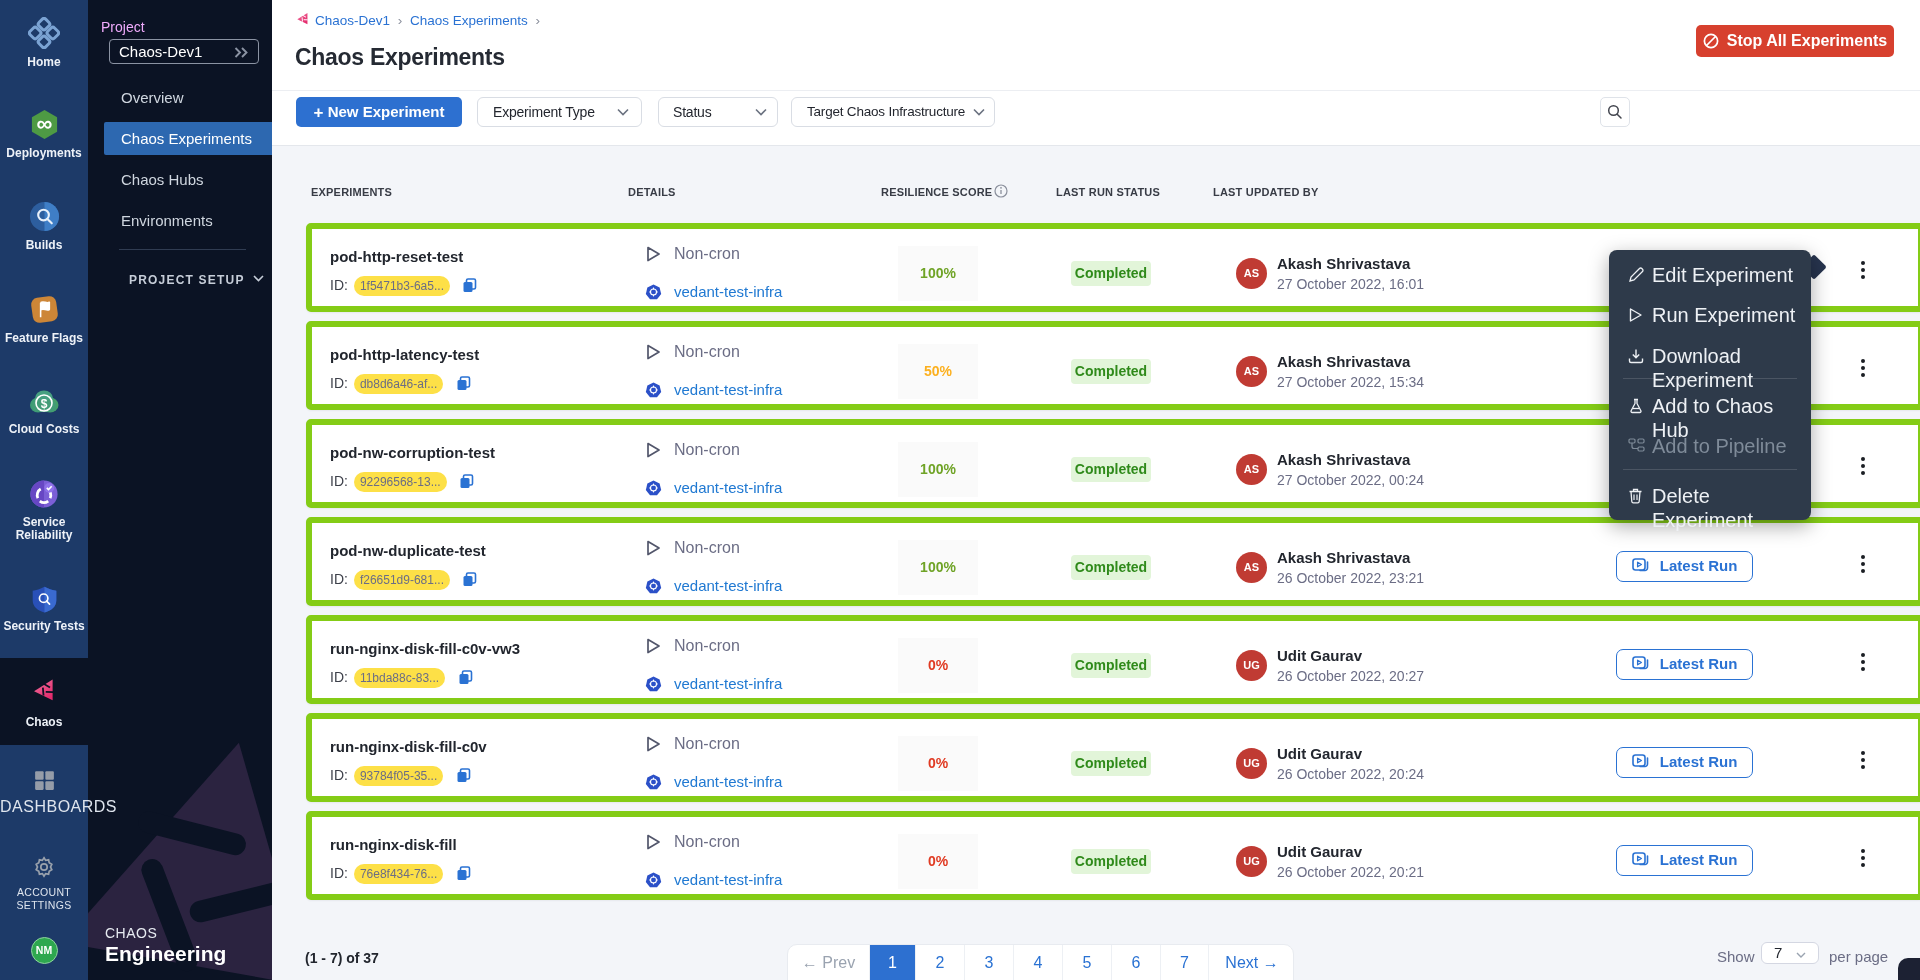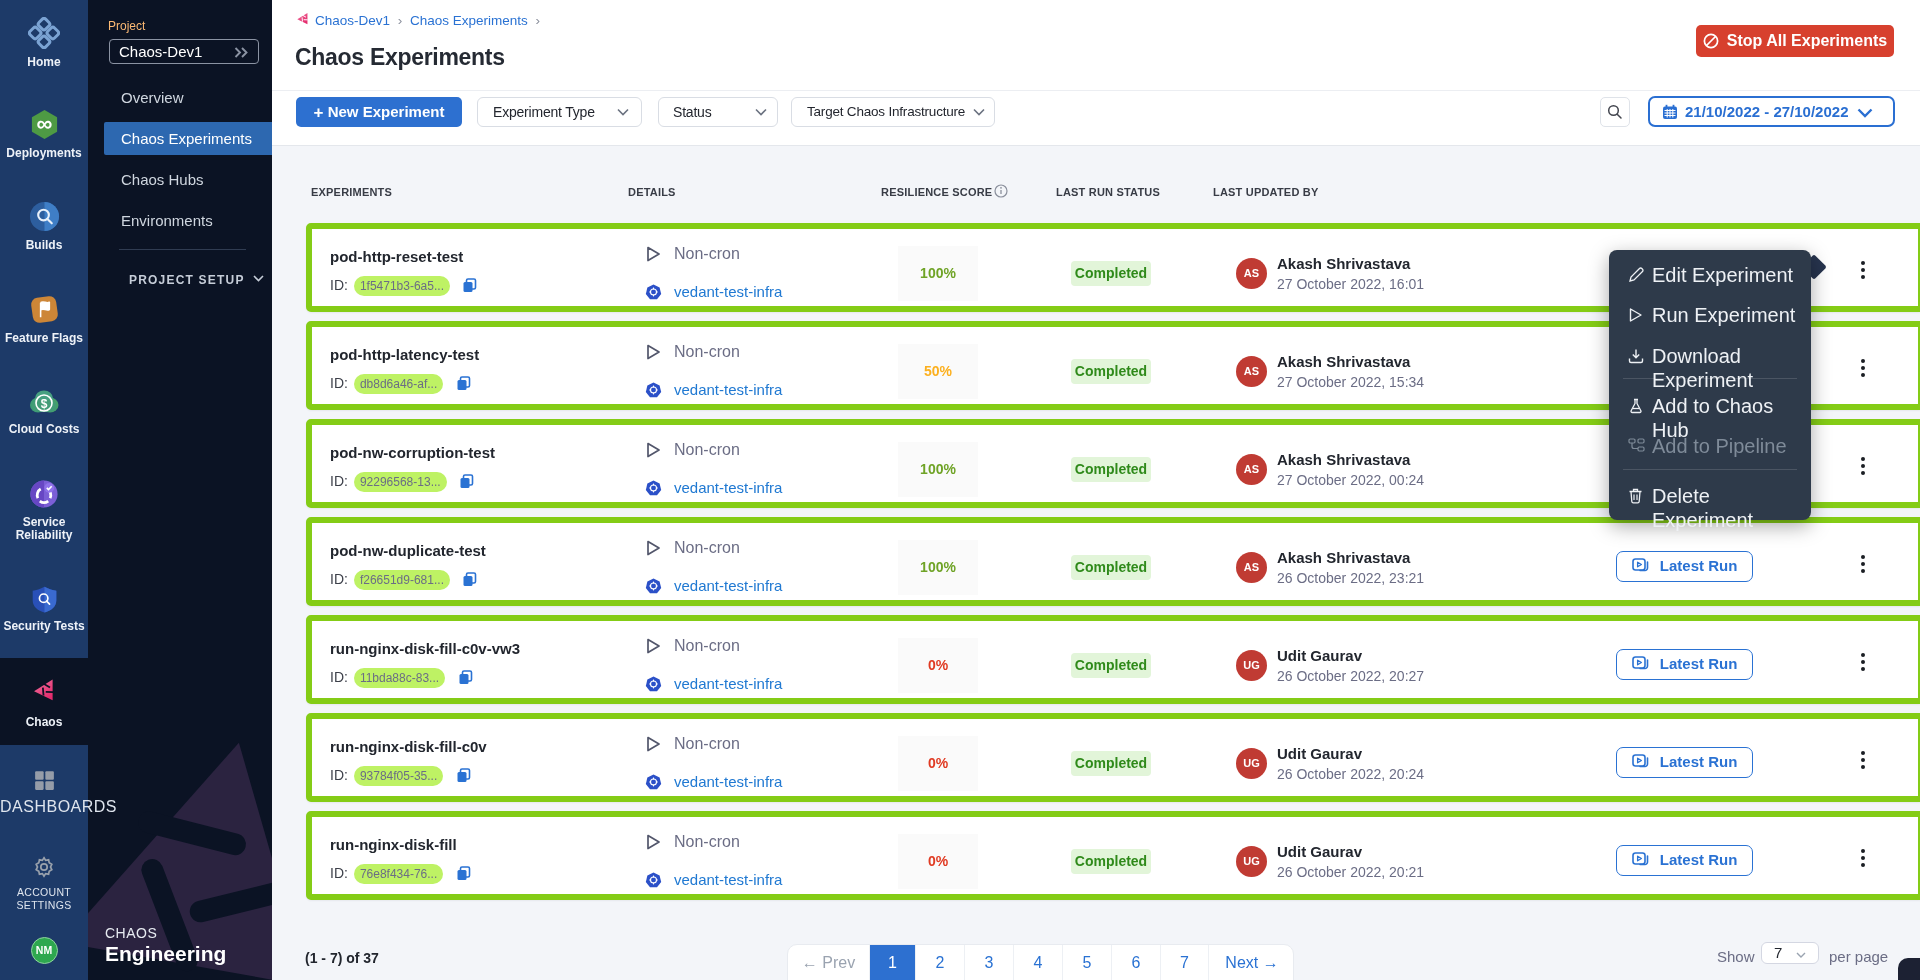--- a/index.html
+++ b/index.html
@@ -4,21 +4,21 @@
 * { margin:0; padding:0; box-sizing:border-box; }
 html,body { width:1920px; height:980px; overflow:hidden; font-family:"Liberation Sans", sans-serif; background:#fff; }
 #app { position:relative; width:1920px; height:980px; }
 #sb1 { position:absolute; left:0; top:0; width:88px; height:980px; background:#1d3a68; z-index:30; }
 .mod { position:absolute; left:0; width:88px; text-align:center; }
 .mod .ic { display:block; margin:0 auto 7px; }
 .mod .lbl { color:#eef2f8; font-size:12px; font-weight:bold; line-height:13px; }
 .mod .lbl.sm { font-weight:normal; color:#dfe5ee; }
 #chaostile { position:absolute; left:0; top:658px; width:88px; height:87px; background:#0b1324; }
 #sb2 { position:absolute; left:88px; top:0; width:184px; height:980px; background:#0b1324; z-index:20; overflow:hidden; }
-#projlbl { position:absolute; left:20px; top:19px; font-size:12px; color:#fdba74; }
+#projlbl { position:absolute; left:13px; top:19px; font-size:14px; color:#f0abfc; }
 #projbox { position:absolute; left:21px; top:39px; width:150px; height:25px; border:1px solid #8b93a3; border-radius:4px; color:#fff; font-size:15px; line-height:23px; padding-left:9px; }
 #projbox .dblsvg { position:absolute; right:9px; top:7px; }
 .nav { position:absolute; left:0; width:184px; height:33px; color:#cfd6df; font-size:15px; line-height:33px; padding-left:33px; }
 .nav.sel { background:#2d68b0; color:#fff; left:16px; width:168px; padding-left:17px; border-radius:2px 0 0 2px; }
 #sb2 hr { position:absolute; left:31px; top:249px; width:127px; border:none; border-top:1px solid #303c52; }
 #psetup { position:absolute; left:33px; top:273px; font-size:12px; font-weight:bold; letter-spacing:1.2px; color:#c6cdd8;margin-left:8px; }
 #psetup svg { position:absolute; left:124px; top:2px; }
 #wm { position:absolute; left:0; top:700px; width:184px; height:280px; overflow:hidden; }
 #chaoseng { position:absolute; left:17px; top:925px; z-index:5; }
 #chaoseng .l1 { color:#e7ebf1; font-size:14px; letter-spacing:0.5px; }
@@ -34,21 +34,21 @@
 .filt { position:absolute; top:97px; height:30px; border:1px solid #d9dde4; border-radius:6px; background:#fff; font-size:14px; letter-spacing:-0.2px; color:#23262e; line-height:28px; }
 .filt svg { position:absolute; top:10px; }
 #stopall { position:absolute; left:1424px; top:25px; width:198px; height:32px; background:#d7402e; border-radius:5px; color:#fff; font-weight:bold; font-size:16px; line-height:32px; text-align:center; }
 #searchbtn { position:absolute; left:1328px; top:97px; width:30px; height:30px; border:1px solid #dfe3e9; border-radius:5px; background:#fff; }
 #daterange { position:absolute; left:1376px; top:96px; width:247px; height:31px; border:2px solid #2a6fd2; border-radius:7px; background:#fff; color:#2a6fd2; font-weight:bold; font-size:15px; line-height:27px; }
 .th { position:absolute; top:186px; font-size:11px; font-weight:bold; color:#383c46; letter-spacing:0.2px; }
 .card { position:absolute; left:34px; width:1618px; height:89px; background:#fff; border:6px solid #84cc16; border-radius:5px; box-shadow:0 1px 2px rgba(40,41,61,0.06); }
 .rname { position:absolute; left:18px; top:19px; font-size:15px; font-weight:bold; color:#22262e; }
 .ridline { position:absolute; left:18px; top:47px; height:21px; }
 .idlbl { font-size:14px; color:#3c3f49; }
-.idpill { display:inline-block; background:#bef264; border-radius:10px; color:#6b6d85; font-size:12px; padding:3px 6px; margin-left:6px; }
+.idpill { display:inline-block; background:#fde047; border-radius:10px; color:#6b6d85; font-size:12px; padding:3px 6px; margin-left:6px; }
 .copyic { vertical-align:-3px; margin-left:8px; }
 .playic { position:absolute; left:333px; top:16px; }
 .noncron { position:absolute; left:362px; top:16px; font-size:16px; color:#6b6d85; }
 .k8sic { position:absolute; left:333px; top:55px; }
 .infra { position:absolute; left:362px; top:54px; font-size:15px; color:#2079d2; }
 .scorebox { position:absolute; left:586px; top:17px; width:80px; height:55px; background:#fafafa; text-align:center; line-height:55px; font-size:14px; font-weight:bold; }
 .donepill { position:absolute; left:759px; top:32px; width:80px; height:25px; background:#e2f5d9; border-radius:4px; color:#2f8a1a; font-size:14px; font-weight:bold; text-align:center; line-height:25px; }
 .avatar { position:absolute; left:924px; top:29px; width:31px; height:31px; border-radius:50%; background:#c03b33; color:#fff; font-size:11px; font-weight:bold; text-align:center; line-height:31px; }
 .uname { position:absolute; left:965px; top:26px; font-size:15px; font-weight:bold; color:#22262e; }
 .udate { position:absolute; left:965px; top:47px; font-size:14px; color:#6b6d85; }
@@ -101,35 +101,20 @@
             <path d="M1 1.5 L6 6.5 L11 1.5" fill="none" stroke="#6b7280" stroke-width="1.6"></path>
           </svg></div>
     <div id="stopall"><svg width="16" height="16" viewBox="0 0 16 16" style="vertical-align:-3px;margin-right:8px;">
             <circle cx="8" cy="8" r="6.6" fill="none" stroke="#fff" stroke-width="1.7"></circle>
             <line x1="3.5" y1="12.5" x2="12.5" y2="3.5" stroke="#fff" stroke-width="1.7"></line>
           </svg>Stop All Experiments</div>
     <div id="searchbtn"><svg width="16" height="16" viewBox="0 0 16 16" style="margin:6px">
             <circle cx="6.5" cy="6.5" r="4.8" fill="none" stroke="#42454e" stroke-width="1.5"></circle>
             <line x1="10.2" y1="10.2" x2="14" y2="14" stroke="#42454e" stroke-width="1.5" stroke-linecap="round"></line>
           </svg></div>
-    <div id="daterange"><svg width="16" height="16" viewBox="0 0 16 16" style="vertical-align:-3px;margin:0 7px 0 12px;">
-            <rect x="1" y="2.5" width="14" height="12.5" rx="2" fill="#2a6fd2"></rect>
-            <line x1="4.5" y1="0.8" x2="4.5" y2="4" stroke="#2a6fd2" stroke-width="1.8"></line>
-            <line x1="11.5" y1="0.8" x2="11.5" y2="4" stroke="#2a6fd2" stroke-width="1.8"></line>
-            <g stroke="#fff" stroke-width="1">
-              <line x1="2.5" y1="6.5" x2="13.5" y2="6.5"></line>
-              <line x1="2.5" y1="9" x2="13.5" y2="9"></line>
-              <line x1="2.5" y1="11.5" x2="13.5" y2="11.5"></line>
-              <line x1="5.2" y1="5" x2="5.2" y2="13.5"></line>
-              <line x1="8" y1="5" x2="8" y2="13.5"></line>
-              <line x1="10.8" y1="5" x2="10.8" y2="13.5"></line>
-            </g>
-          </svg>21/10/2022 - 27/10/2022<svg width="16" height="10" viewBox="0 0 16 10" style="vertical-align:-1px;margin-left:9px;">
-            <path d="M1.5 1.5 L8 8 L14.5 1.5" fill="none" stroke="#2a6fd2" stroke-width="2.4"></path>
-          </svg></div>
   </div>
   <div class="th" style="left:39px">EXPERIMENTS</div>
   <div class="th" style="left:356px">DETAILS</div>
   <div class="th" style="left:609px">RESILIENCE SCORE</div>
   <svg class="th" style="left:722px;top:184px" width="14" height="14" viewBox="0 0 14 14">
         <circle cx="7" cy="7" r="6" fill="none" stroke="#8a8f9c" stroke-width="1.2"></circle>
         <line x1="7" y1="6" x2="7" y2="10" stroke="#8a8f9c" stroke-width="1.3"></line>
         <circle cx="7" cy="3.8" r="0.9" fill="#8a8f9c"></circle>
       </svg>
   <div class="th" style="left:784px">LAST RUN STATUS</div>

